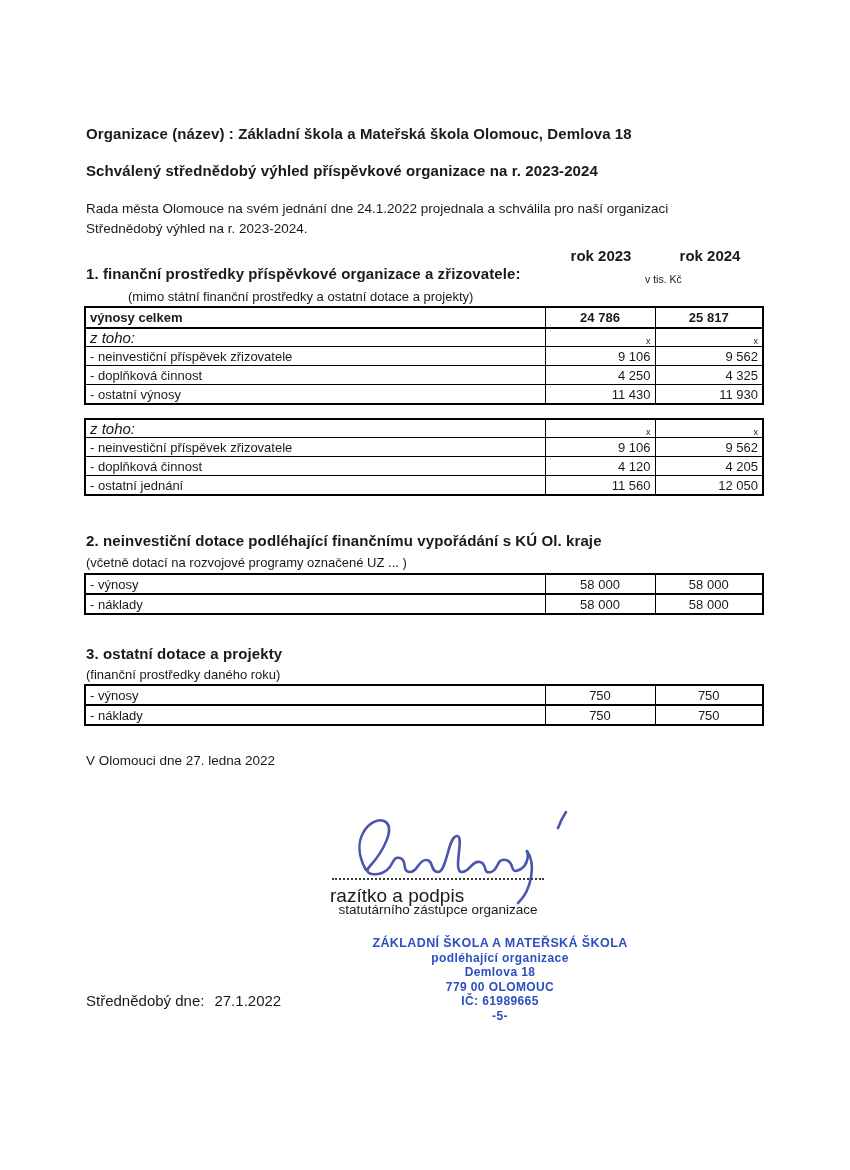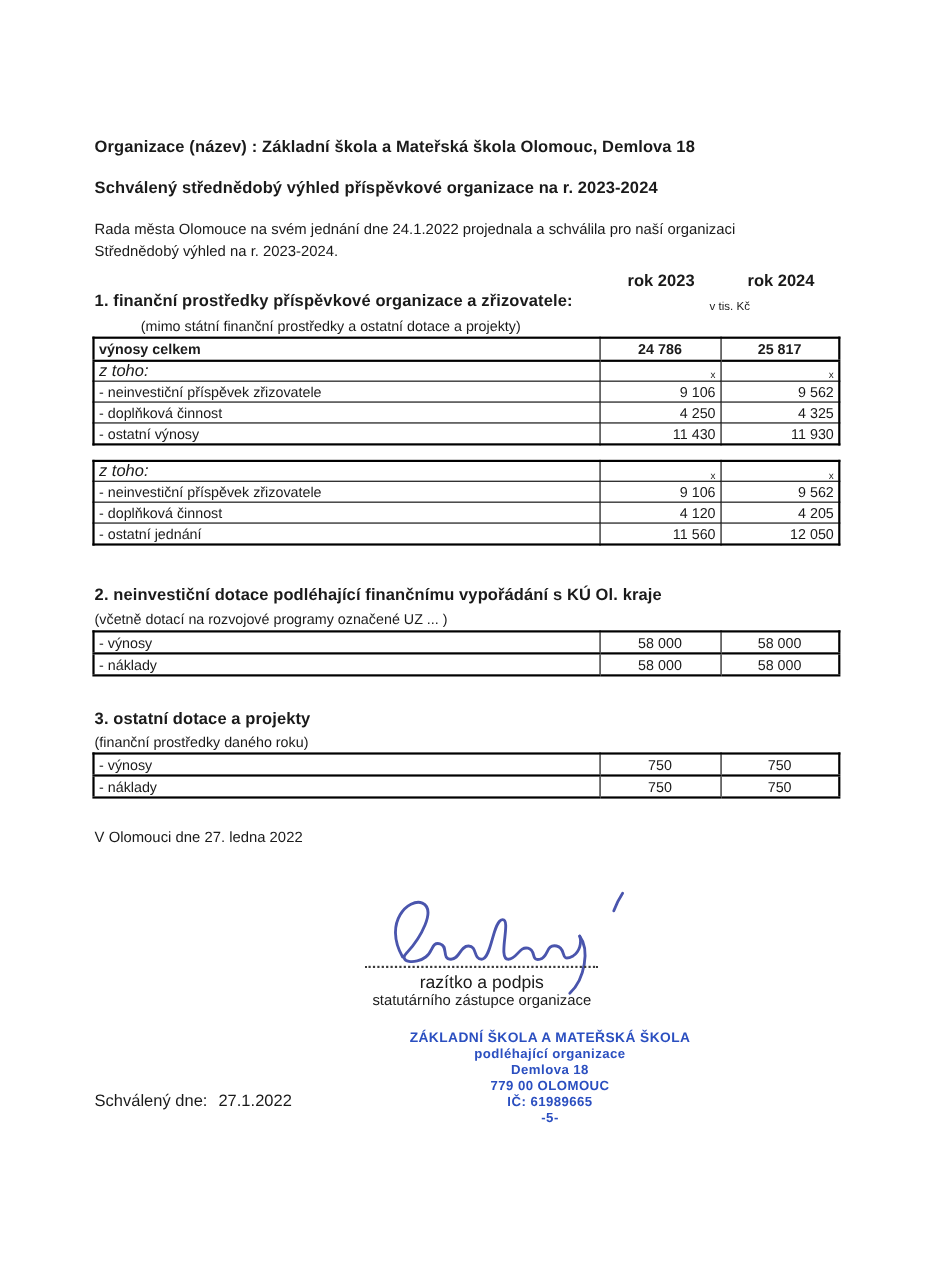--- a/index.html
+++ b/index.html
@@ -48,21 +48,21 @@
   tr.t-row td.lbl { }
   tr.t-row td.val { text-align: right; }
   table.fin.simple td.lbl { padding-left: 4px; }
   table.fin.simple td.val { text-align: center; }
   table.fin.simple tr td { height: 18px; border-bottom-width: 2px; }
 
   .place-date { left: 86px; top: 753px; font-size: 13.5px; }
 
   .signature-svg { left: 330px; top: 808px; }
   .sig-dotted { left: 332px; top: 878px; width: 212px; border-bottom: 2px dotted #3a3a3a; height: 0; }
-  .sig-cap1 { left: 330px; top: 885px; width: 216px; text-align: center; font-size: 16px; }
+  .sig-cap1 { left: 330px; top: 885px; width: 216px; text-align: left; font-size: 19px; }
   .sig-cap2 { left: 298px; top: 902px; width: 280px; text-align: center; font-size: 13.5px; }
 
   .stamp {
     left: 358px; top: 936px; width: 284px;
     text-align: center;
     font-weight: bold;
     line-height: 14.5px;
     letter-spacing: 0.4px;
   }
   .stamp .s0 { font-size: 12.5px; }
@@ -217,14 +217,14 @@
 <div class="abs stamp" style="color:#2b4fc0;">
   <div class="s0">ZÁKLADNÍ ŠKOLA A MATEŘSKÁ ŠKOLA</div>
   <div>podléhající organizace</div>
   <div>Demlova 18</div>
   <div>779 00 OLOMOUC</div>
   <div>IČ: 61989665</div>
   <div>-5-</div>
 </div>
 
 <div class="abs published">
-  <span>Schválený dne:</span><span class="pub-date">27.1.2022</span>
+  <span>Střednědobý dne:</span><span class="pub-date">27.1.2022</span>
 </div>
 
 </body></html>

